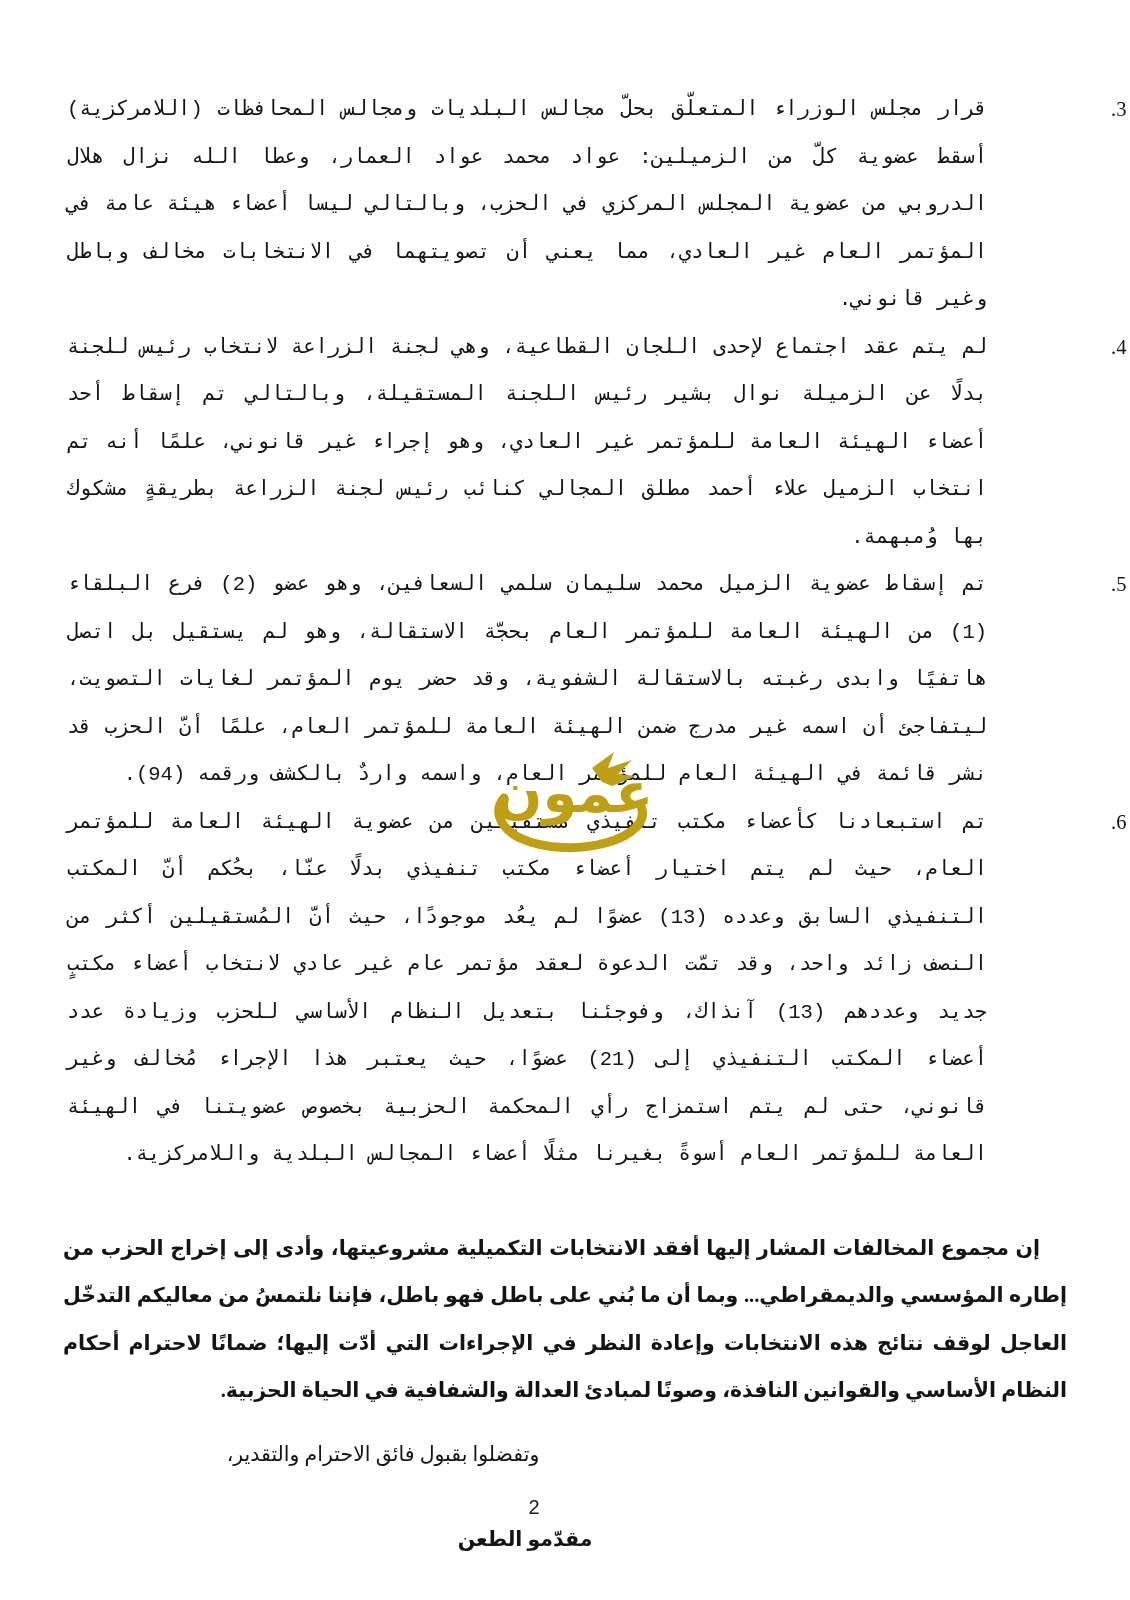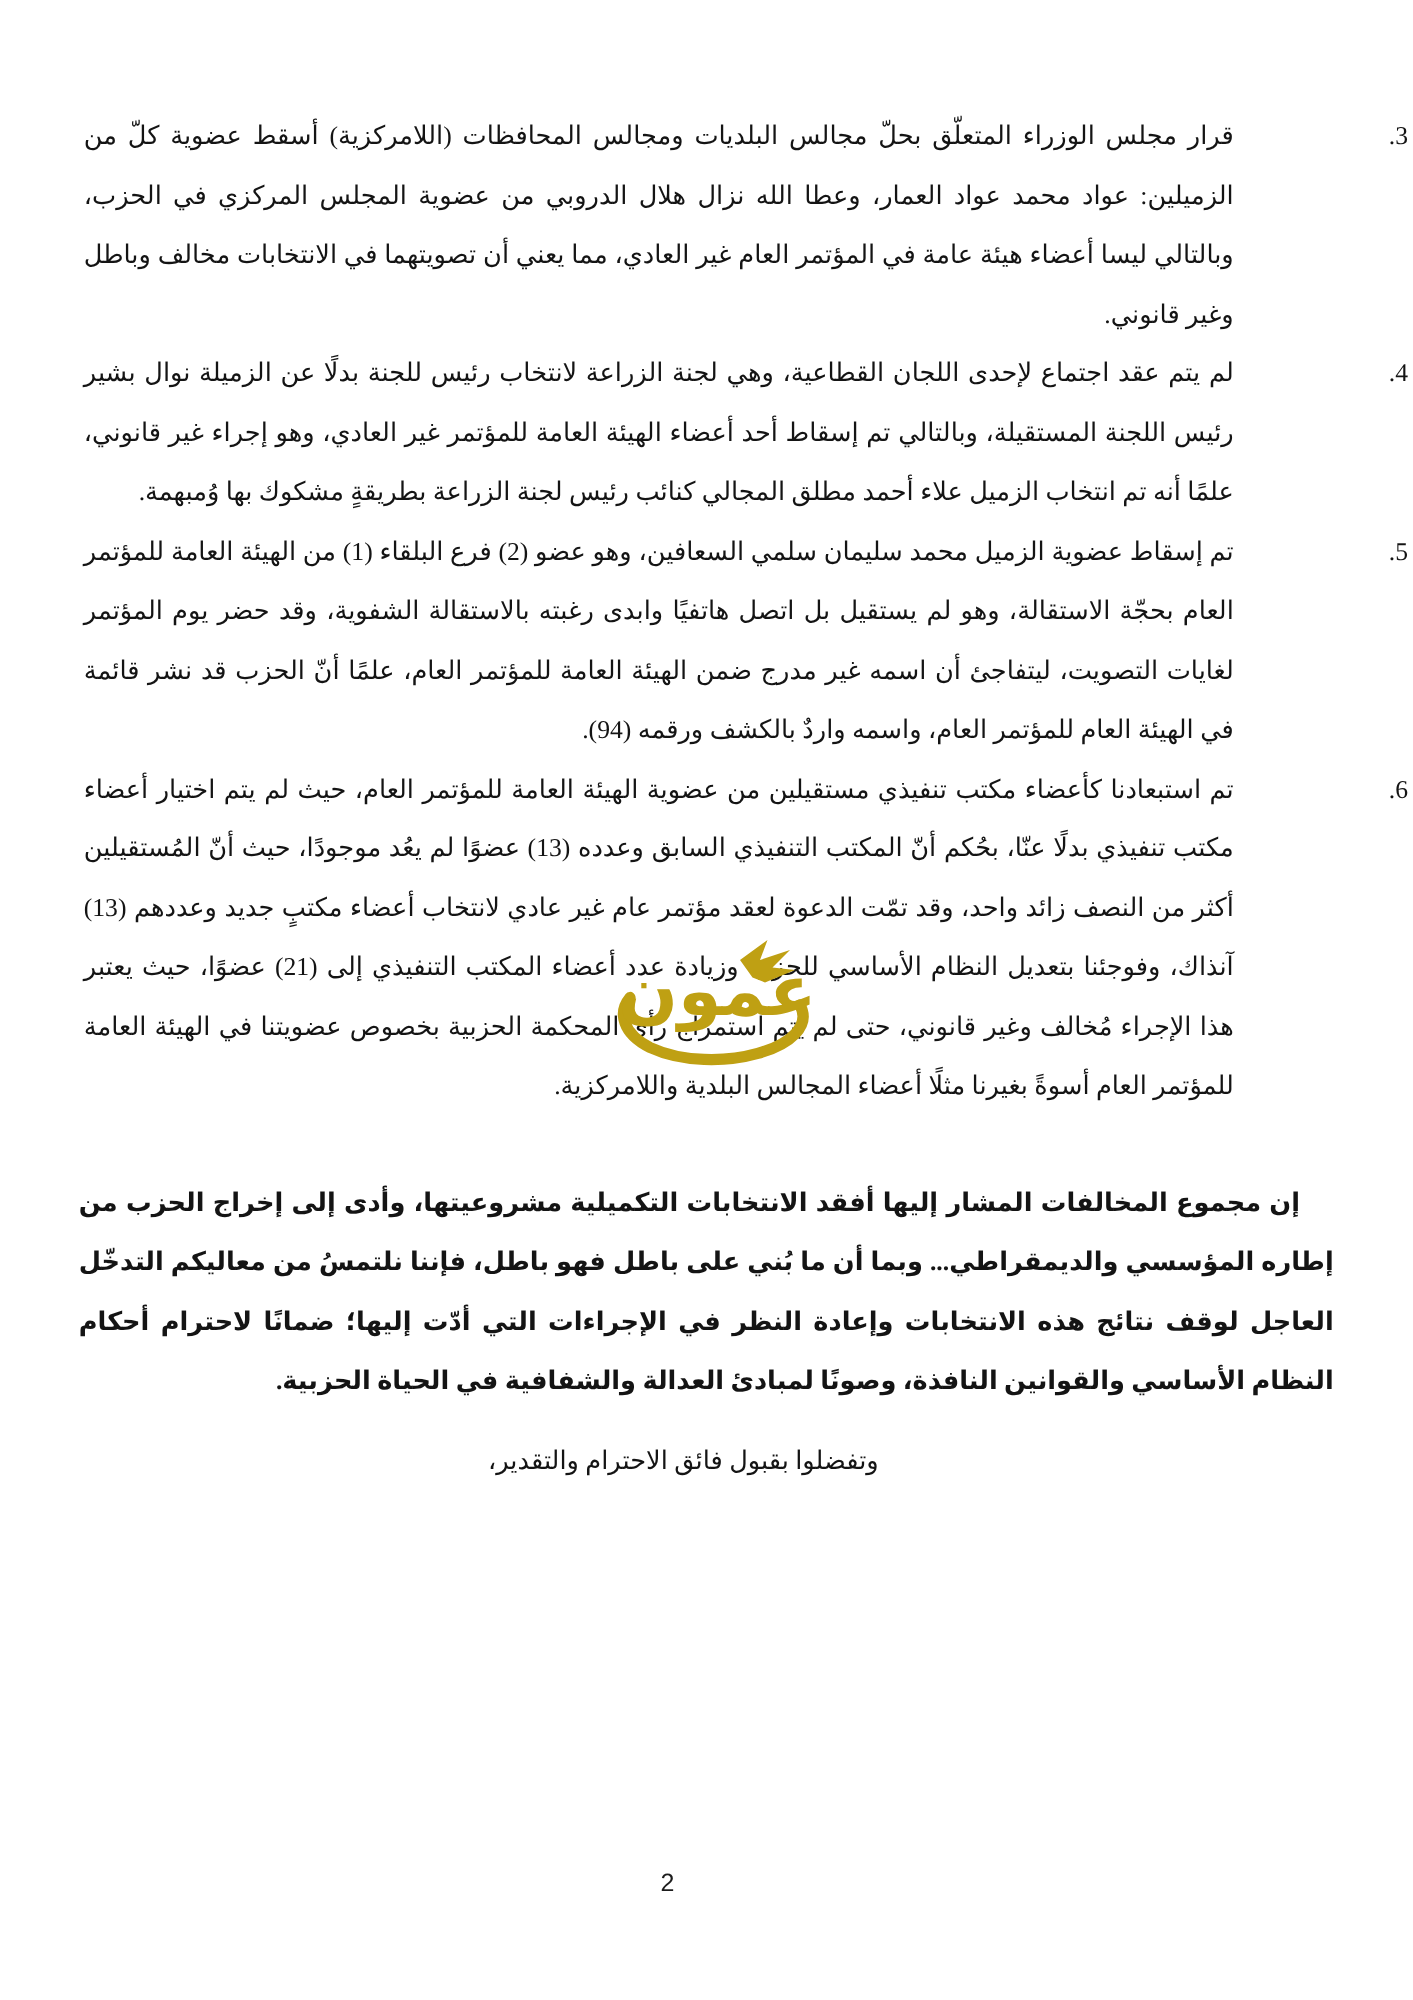--- a/index.html
+++ b/index.html
@@ -11,23 +11,23 @@
   .doc{
     position:absolute;top:86px;right:63px;left:63px;
     direction:rtl;text-align:justify;
     font-size:20.5px;line-height:47.5px;
   }
   .list-item{position:relative;}
   .list-item .num{
     position:absolute;right:-80px;top:0;width:36px;
     text-align:left;white-space:nowrap;
   }
-  .item-text{margin:0 80px 0 4px;}
+  .item-text{margin:0 80px 0 4px;font-family:Liberation Mono, monospace;}
   .closing{margin:46px 0 0 0;text-indent:27px;font-weight:bold;}
-  .salutation{margin:16px 364px 0 0;text-align:right;}
+  .salutation{margin:16px 364px 0 0;text-align:center;}
   .signature{font-weight:bold;margin:38px 80px 0 0;text-align:center;}
   .page-num{
     position:absolute;top:1496px;left:0;width:1068px;text-align:center;
     direction:ltr;font-family:"Liberation Sans","DejaVu Sans",sans-serif;
     font-size:20px;color:#1c1c1c;
   }
   .watermark{
     position:absolute;left:444px;top:742px;width:262px;height:114px;
     pointer-events:none;
   }
@@ -55,20 +55,21 @@
 
   <div class="list-item">
     <span class="num">6.</span>
     <p class="item-text">تم استبعادنا كأعضاء مكتب تنفيذي مستقيلين من عضوية الهيئة العامة للمؤتمر العام، حيث لم يتم اختيار أعضاء مكتب تنفيذي بدلًا عنّا، بحُكم أنّ المكتب التنفيذي السابق وعدده (13) عضوًا لم يعُد موجودًا، حيث أنّ المُستقيلين أكثر من النصف زائد واحد، وقد تمّت الدعوة لعقد مؤتمر عام غير عادي لانتخاب أعضاء مكتبٍ جديد وعددهم (13) آنذاك، وفوجئنا بتعديل النظام الأساسي للحزب وزيادة عدد أعضاء المكتب التنفيذي إلى (21) عضوًا، حيث يعتبر هذا الإجراء مُخالف وغير قانوني، حتى لم يتم استمزاج رأي المحكمة الحزبية بخصوص عضويتنا في الهيئة العامة للمؤتمر العام أسوةً بغيرنا مثلًا أعضاء المجالس البلدية واللامركزية.</p>
   </div>
 
   <p class="closing">إن مجموع المخالفات المشار إليها أفقد الانتخابات التكميلية مشروعيتها، وأدى إلى إخراج الحزب من إطاره المؤسسي والديمقراطي... وبما أن ما بُني على باطل فهو باطل، فإننا نلتمسُ من معاليكم التدخّل العاجل لوقف نتائج هذه الانتخابات وإعادة النظر في الإجراءات التي أدّت إليها؛ ضمانًا لاحترام أحكام النظام الأساسي والقوانين النافذة، وصونًا لمبادئ العدالة والشفافية في الحياة الحزبية.</p>
 
   <p class="salutation">وتفضلوا بقبول فائق الاحترام والتقدير،</p>
 
+  <p class="signature">مقدّمو الطعن</p>
 
 </div>
 
 <div class="watermark">
   <svg viewBox="0 0 262 114" xmlns="http://www.w3.org/2000/svg">
 
     <path d="M196 62 C 214 96, 128 120, 76 96 C 54 85, 50 68, 60 56" fill="none" stroke-width="9" stroke-linecap="round" stroke="#bfa013"></path>
 
     <path d="M148 26 l 22 -16 l -6 16 l 24 -8 l -14 14 l 18 2 l -24 10 l -10 -4 z" fill="#bfa013"></path>
 

